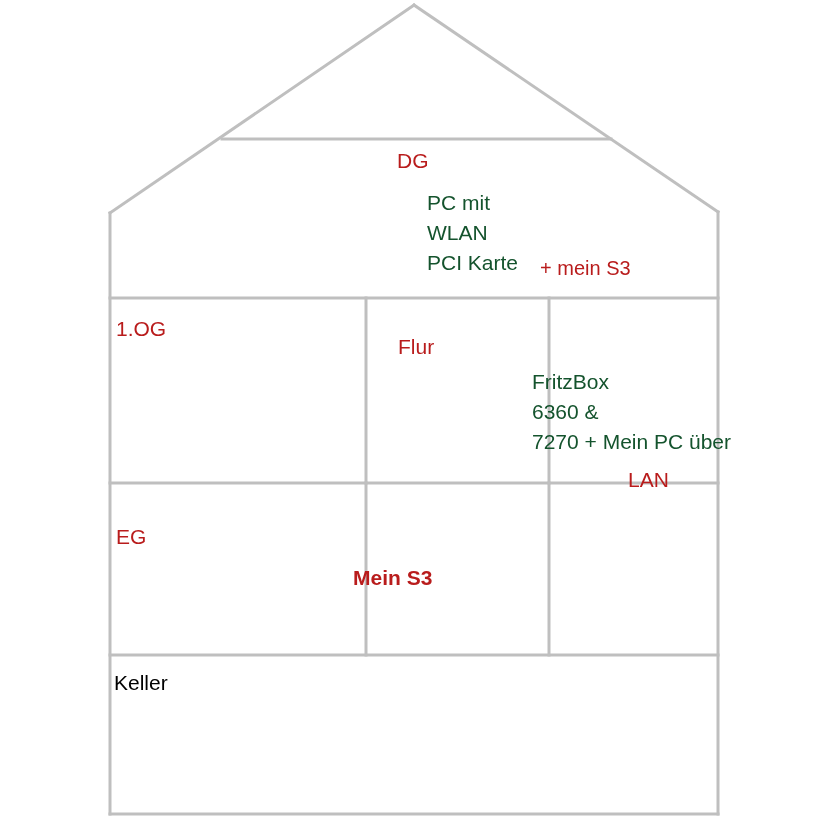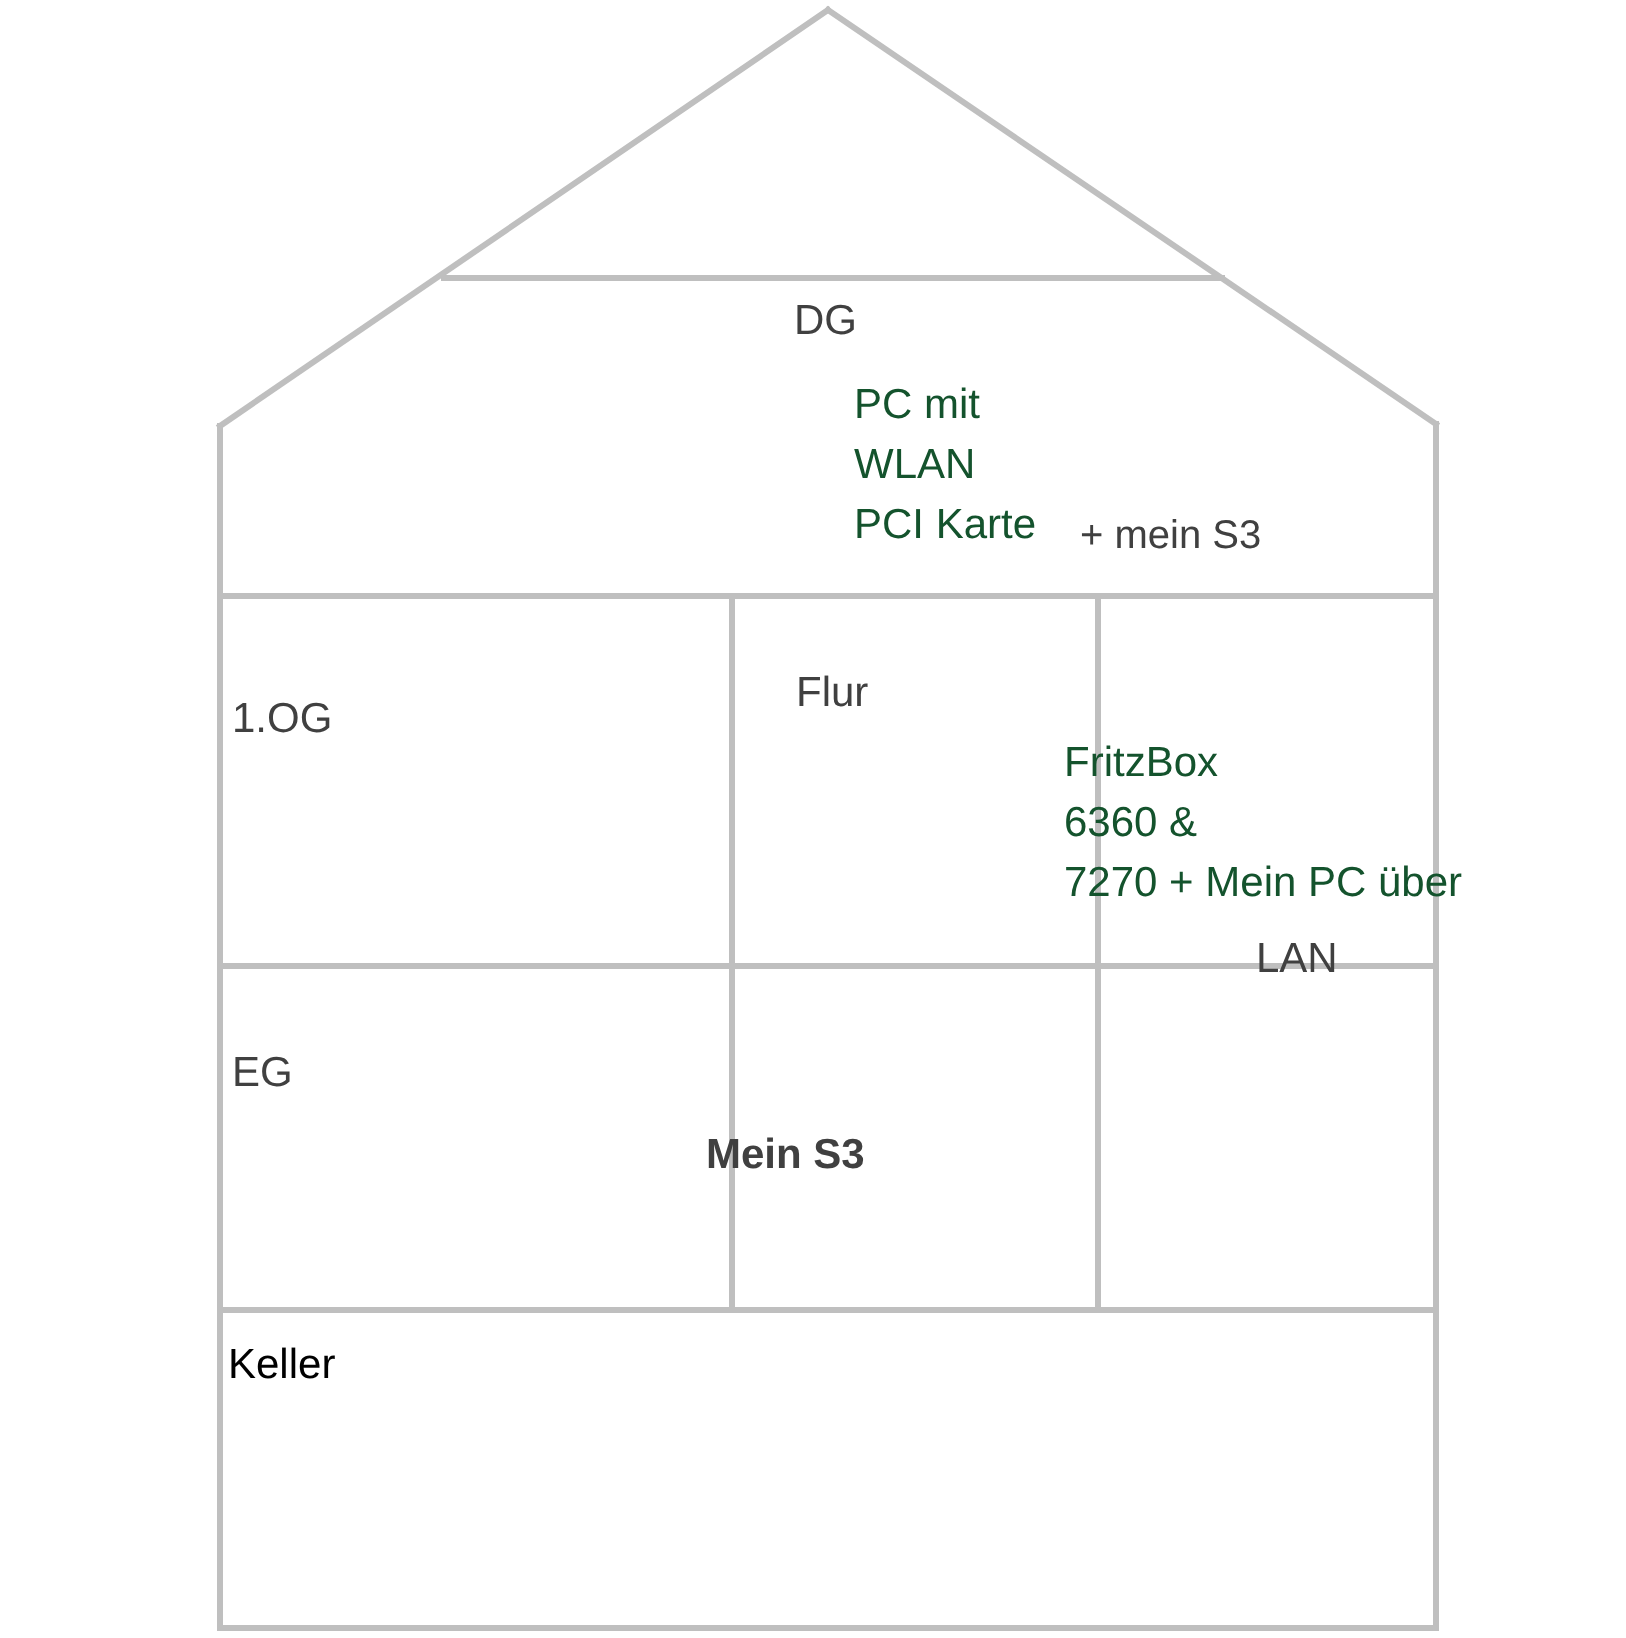--- a/index.html
+++ b/index.html
@@ -20,40 +20,40 @@
   }
   #house-svg {
     position: absolute;
     left: 0;
     top: 0;
     width: 813px;
     height: 819px;
   }
   .lbl {
     position: absolute;
-    color: #404040;
+    color: #b91c1c;
     font-size: 21px;
     line-height: 26px;
     white-space: pre;
     letter-spacing: 0px;
   }
   .lbl-muted {
     color: #000000;
   }
   .block {
     position: absolute;
     white-space: pre-line;
     color: #14532d;
     font-size: 21px;
     line-height: 30px;
   }
 
   
   #label-dg     { left: 397px; top: 148px; }
-  #label-og     { left: 116px; top: 316px; margin-top: 31px; }
+  #label-og     { left: 116px; top: 316px; }
   #label-eg     { left: 116px; top: 524px; }
   #label-keller { left: 114px; top: 670px; }
   #label-flur   { left: 398px; top: 334px; }
   #label-zimmer { left: 558px; top: 317px; }
 
   
   #dg-devices      { left: 427px; top: 188px; }
   #dg-extra        { left: 540px; top: 255px; font-size: 20px; }
   #og-devices      { left: 114px; top: 366px; }
   #zimmer-devices  { left: 532px; top: 367px; }

